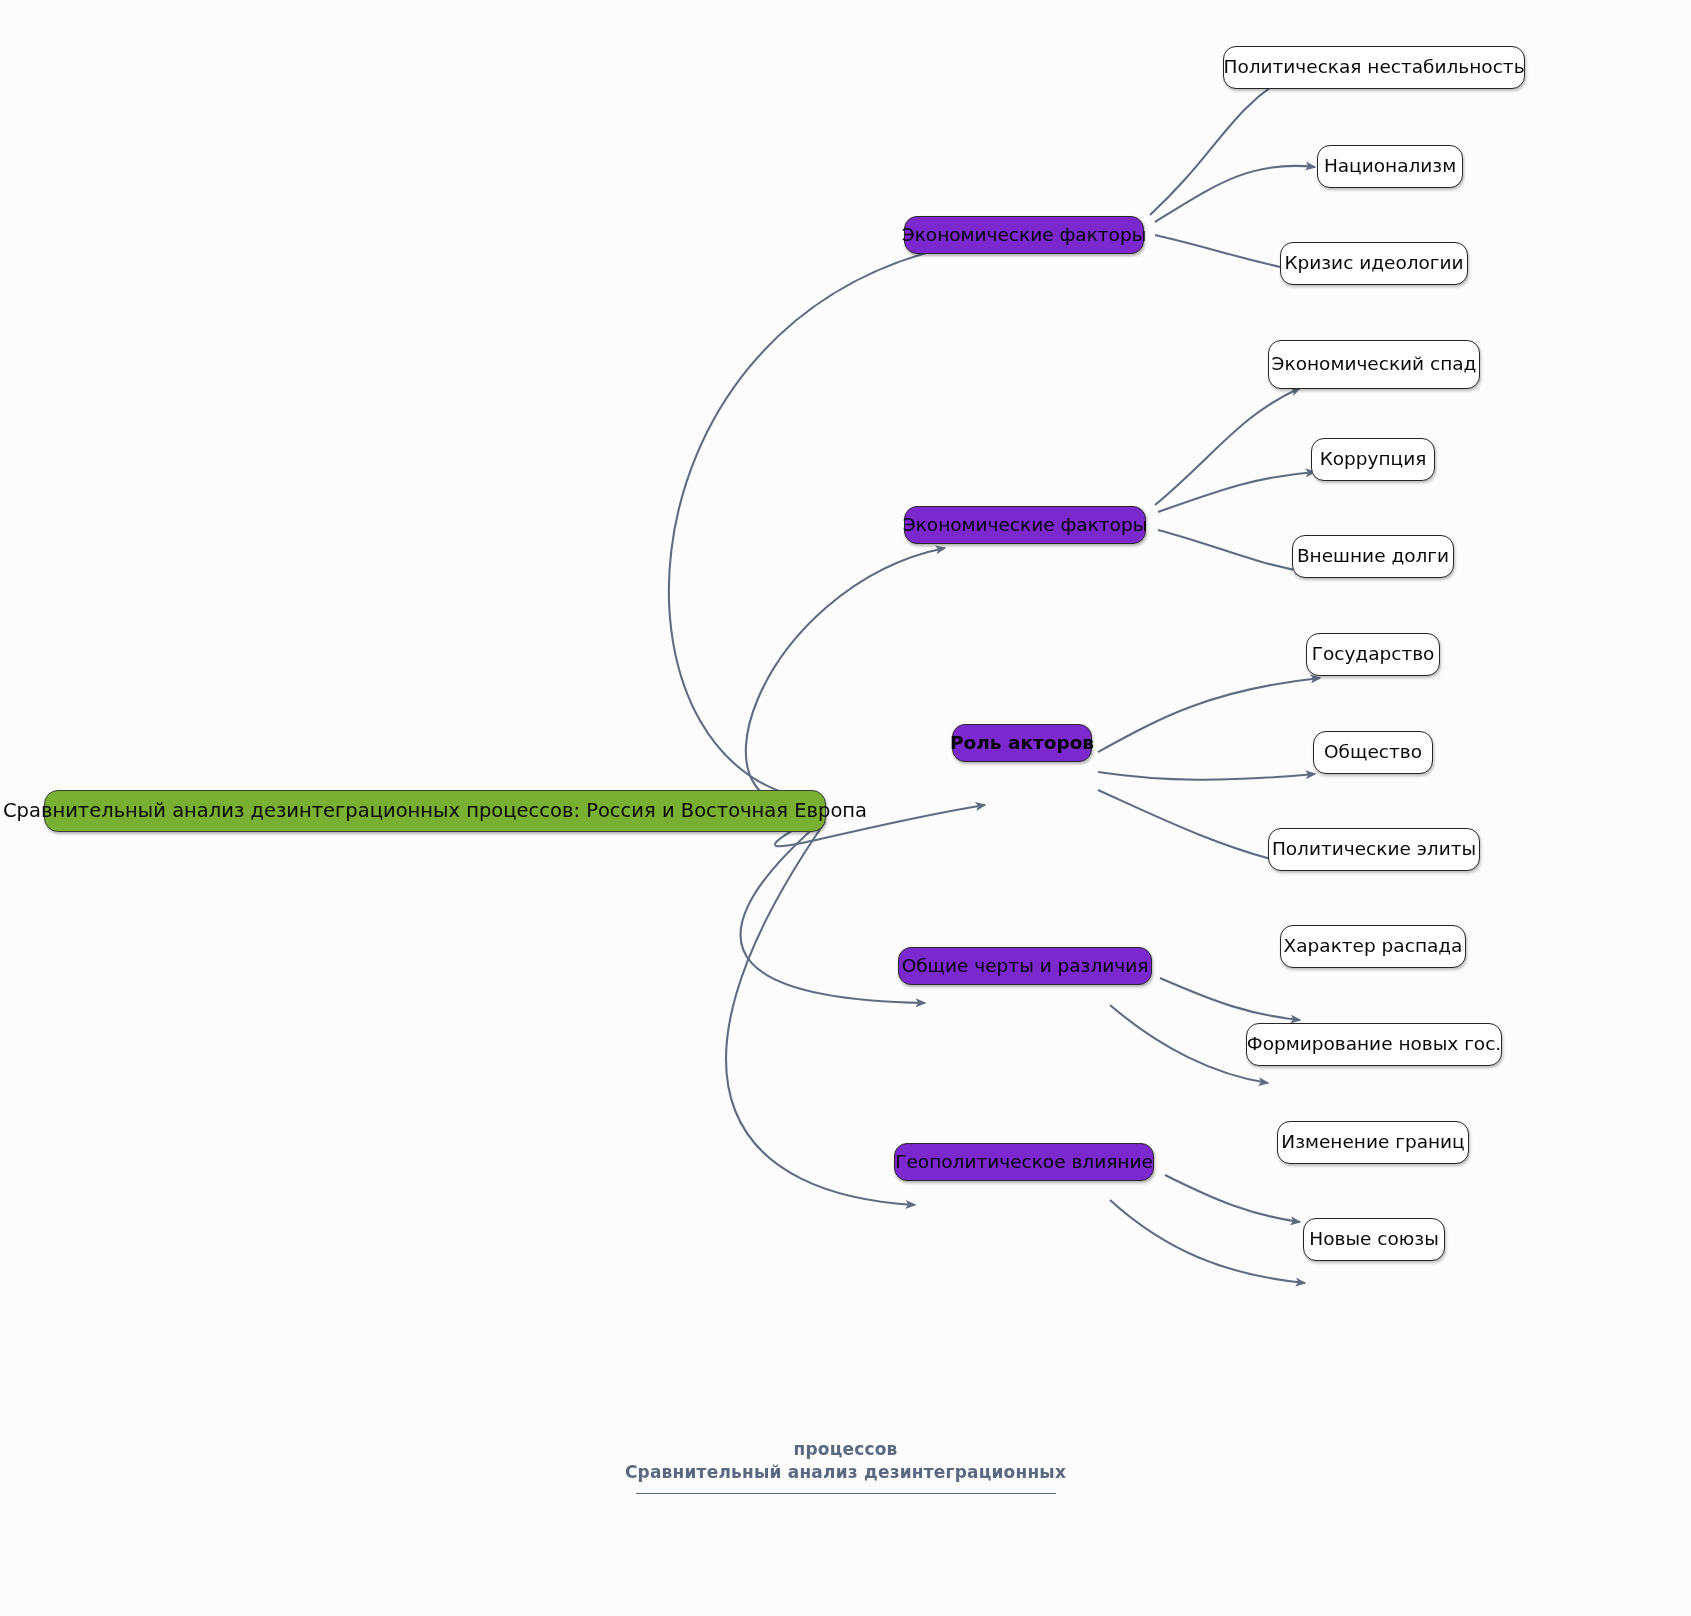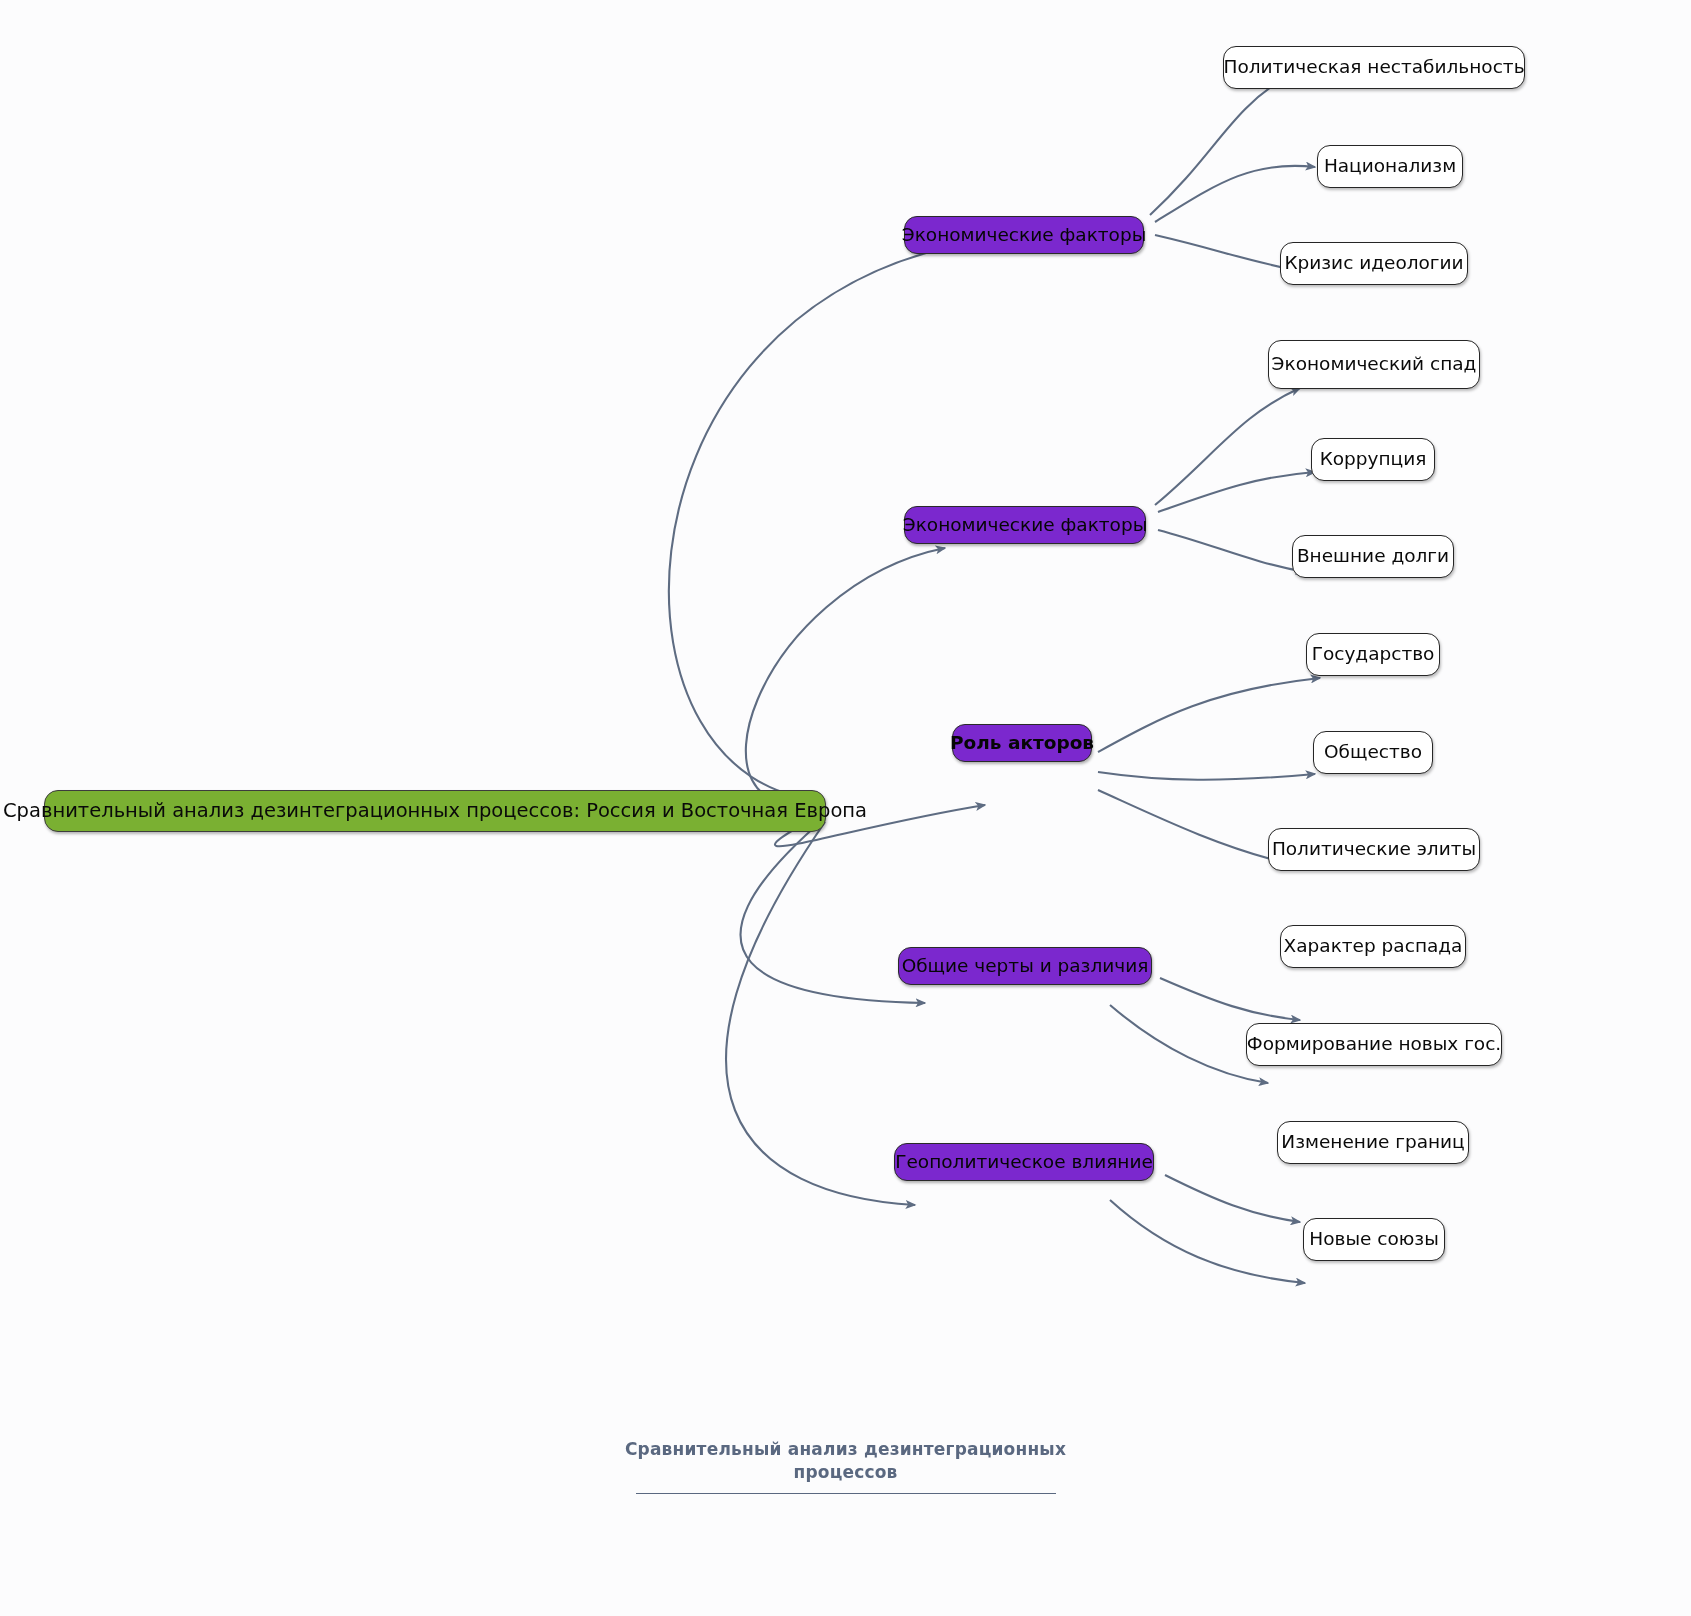--- a/index.html
+++ b/index.html
@@ -181,19 +181,19 @@
   </div>
   <div class="node node-leaf" style="left:1277px; top:1121px; width:192px; height:43px;">
     <span>Изменение границ</span>
   </div>
   <div class="node node-leaf" style="left:1303px; top:1218px; width:142px; height:43px;">
     <span>Новые союзы</span>
   </div>
 
   <div id="footer" style="top:1438px;">
     <div class="footer-title">
+      <div>процессов</div>
       <div>Сравнительный анализ дезинтеграционных</div>
-      <div>процессов</div>
     </div>
     <div class="footer-rule"></div>
   </div>
 
 </div>
 
 </body></html>

